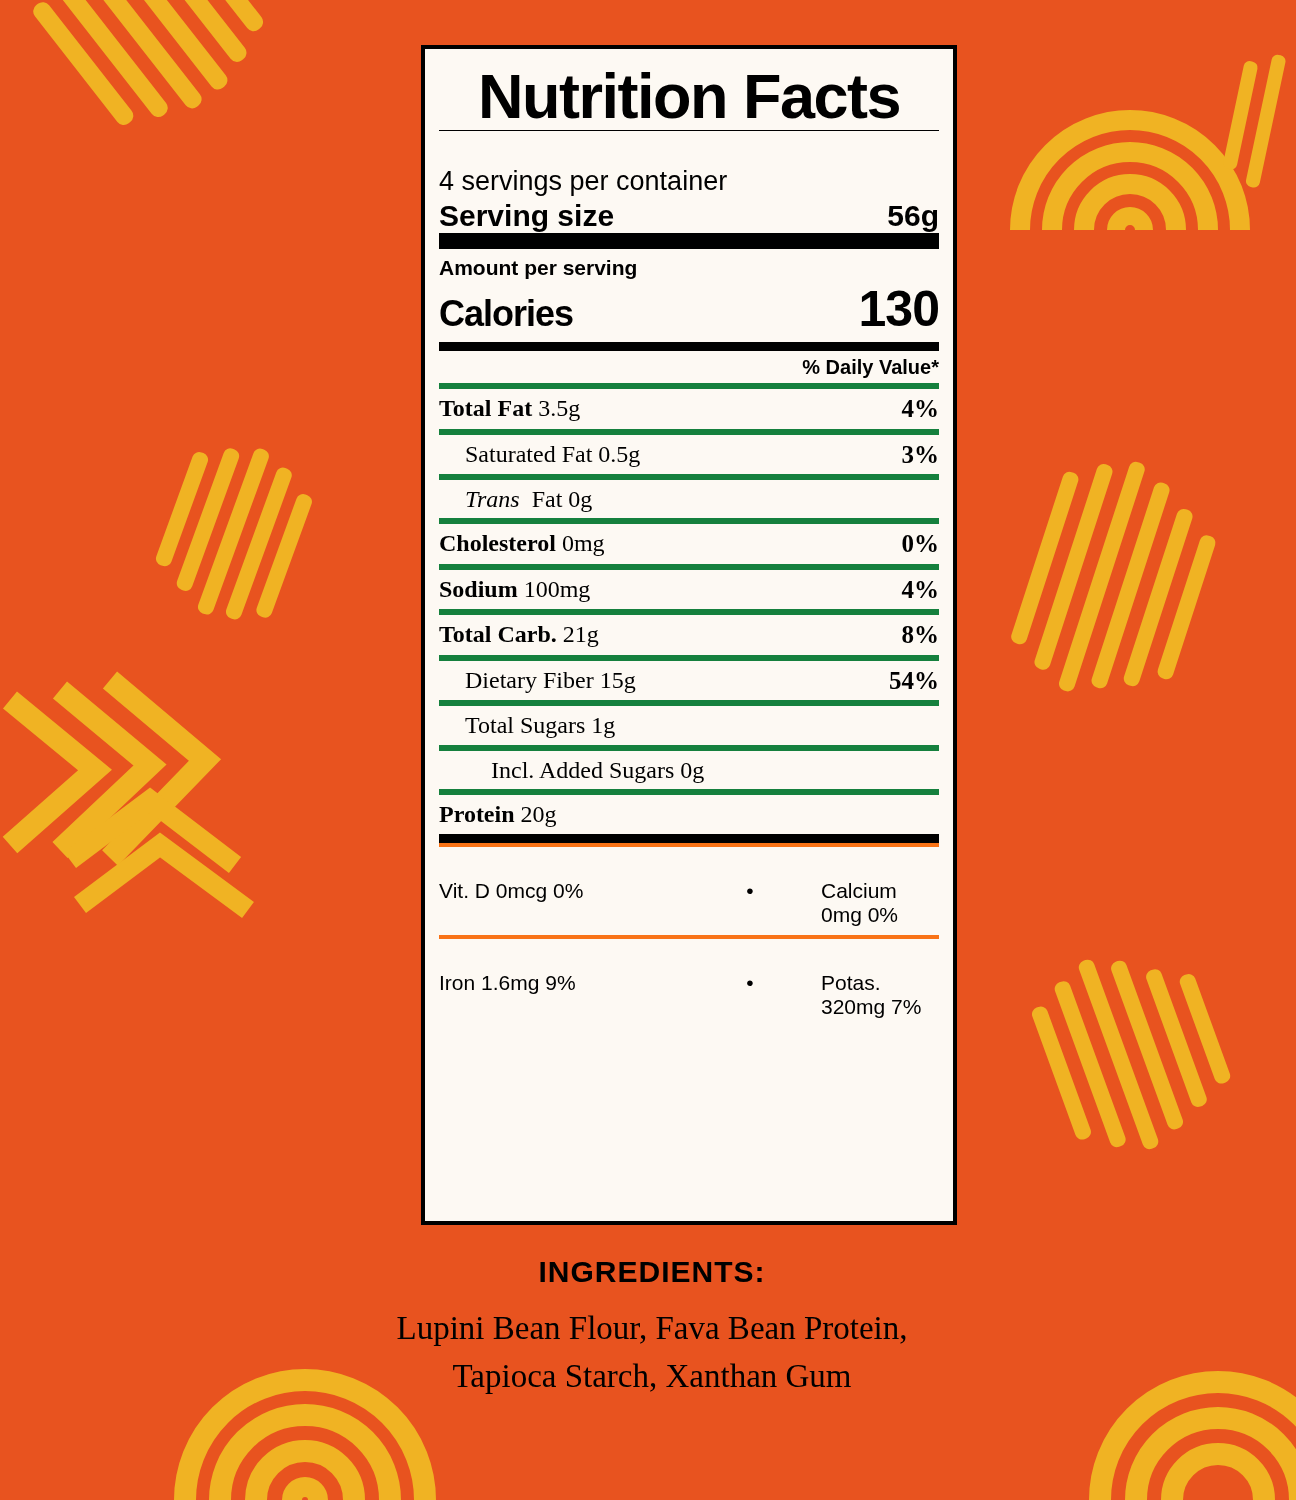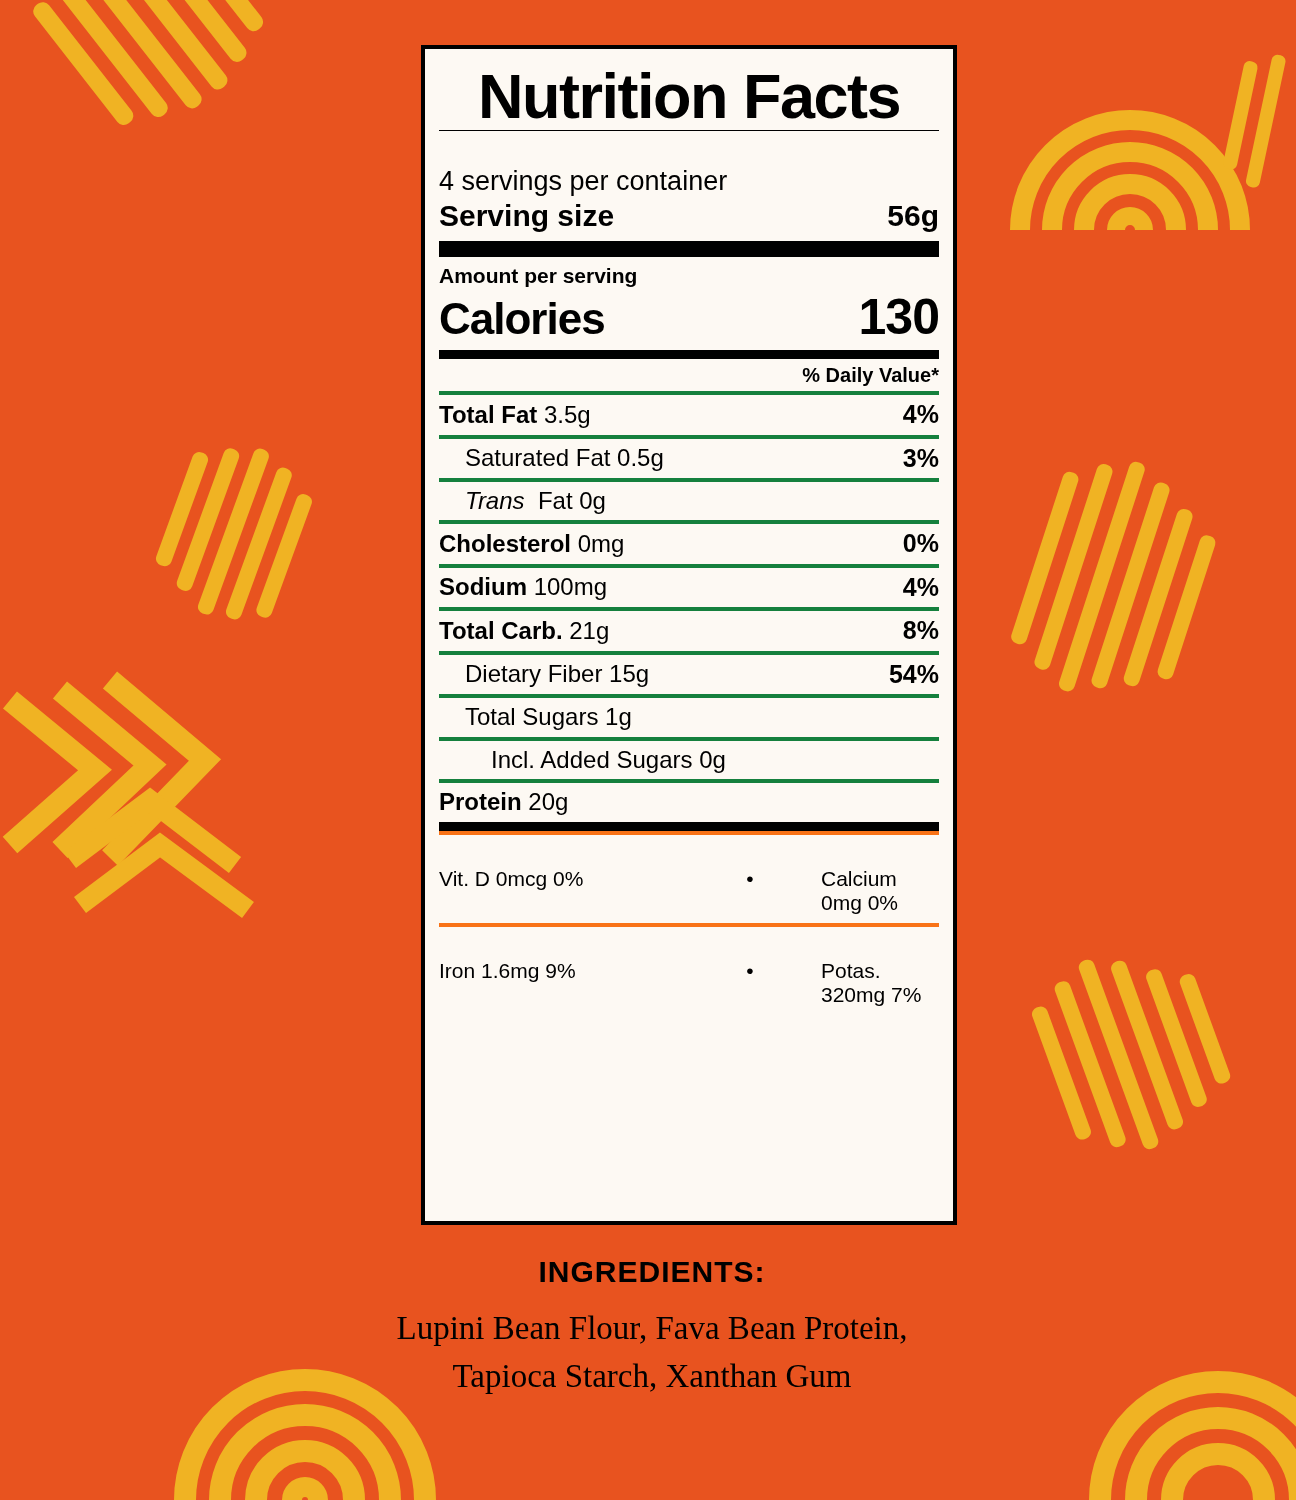--- a/index.html
+++ b/index.html
@@ -54,53 +54,53 @@
     padding: 4px 0 2px 0;
     line-height: 1.15;
     margin-top: 31px;
   }
   .serving-size {
     display: flex;
     justify-content: space-between;
     align-items: baseline;
     font-weight: bold;
     font-size: 30px;
-    padding-bottom: 8px;
   }
 
   .amount-per {
     font-weight: bold;
     font-size: 21px;
     padding-top: 7px;
   }
   .calories-row {
     display: flex;
     justify-content: space-between;
     align-items: baseline;
     font-weight: bold;
     padding-bottom: 4px;
   }
-  .calories-label { font-size: 44px; letter-spacing: -1px; }
+  .calories-label { font-size: 36px; letter-spacing: -1px; }
   .calories-value { font-size: 50px; letter-spacing: -1px; }
 
   .dv-header {
     text-align: right;
     font-weight: bold;
     font-size: 20px;
     padding: 5px 0 4px 0;
   }
 
   .nf-row {
     display: flex;
     justify-content: space-between;
-    align-items: center;
+    align-items: flex-start;
     font-size: 24px;
     padding: 6px 0 6px 0;
-    border-top: 4px solid #15803d;
+    border-top: 6px solid #15803d;
     line-height: 1.1;
+    font-family: Liberation Serif, serif;
   }
   .nf-row .lbl b { font-weight: bold; }
   .nf-row .dv { font-weight: bold; font-size: 25px; }
   .indent-1 { padding-left: 26px; }
   .indent-2 { padding-left: 52px; }
   .italic { font-style: italic; }
 
   .vits {
     font-size: 21px;
     display: flex;

